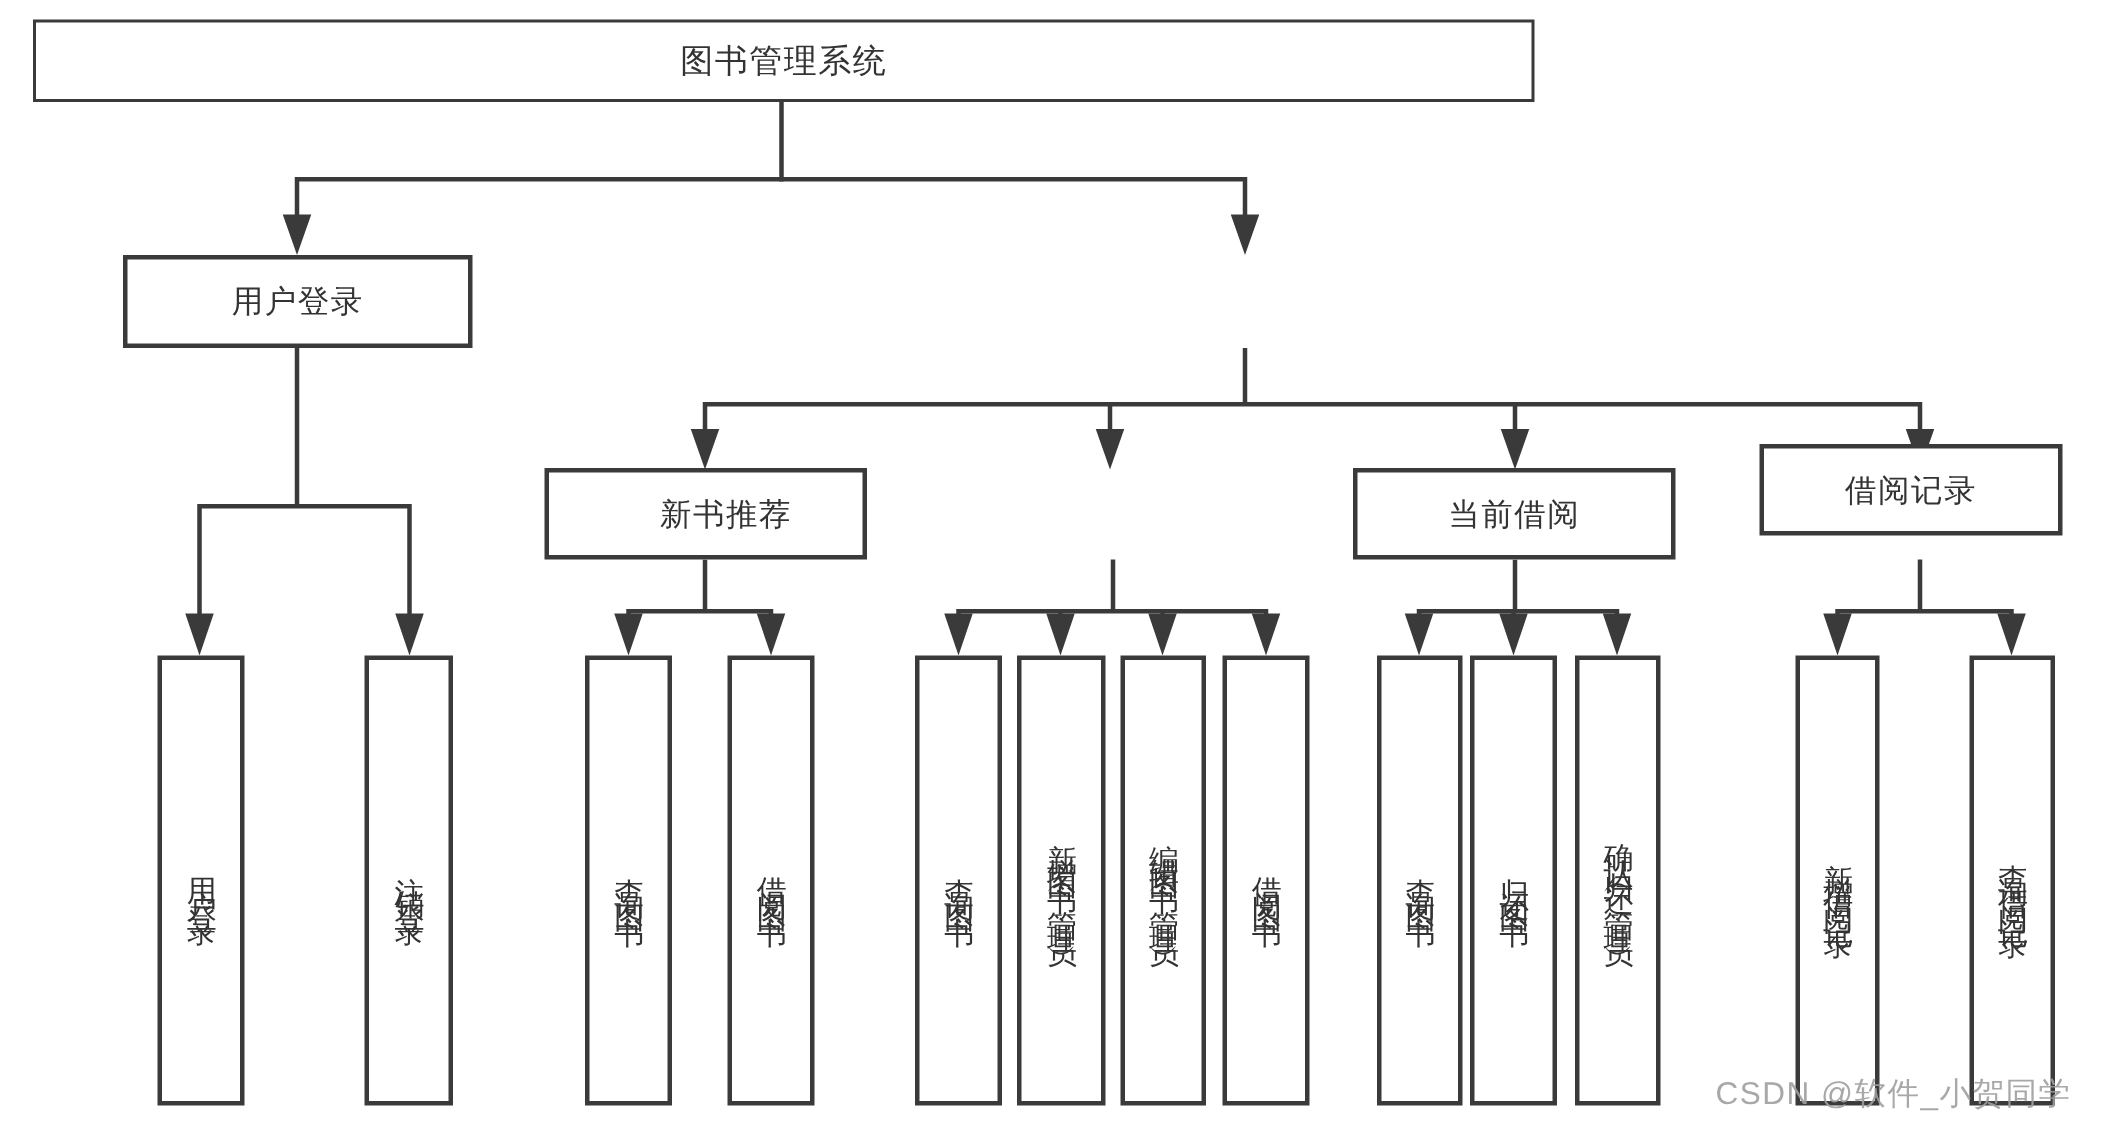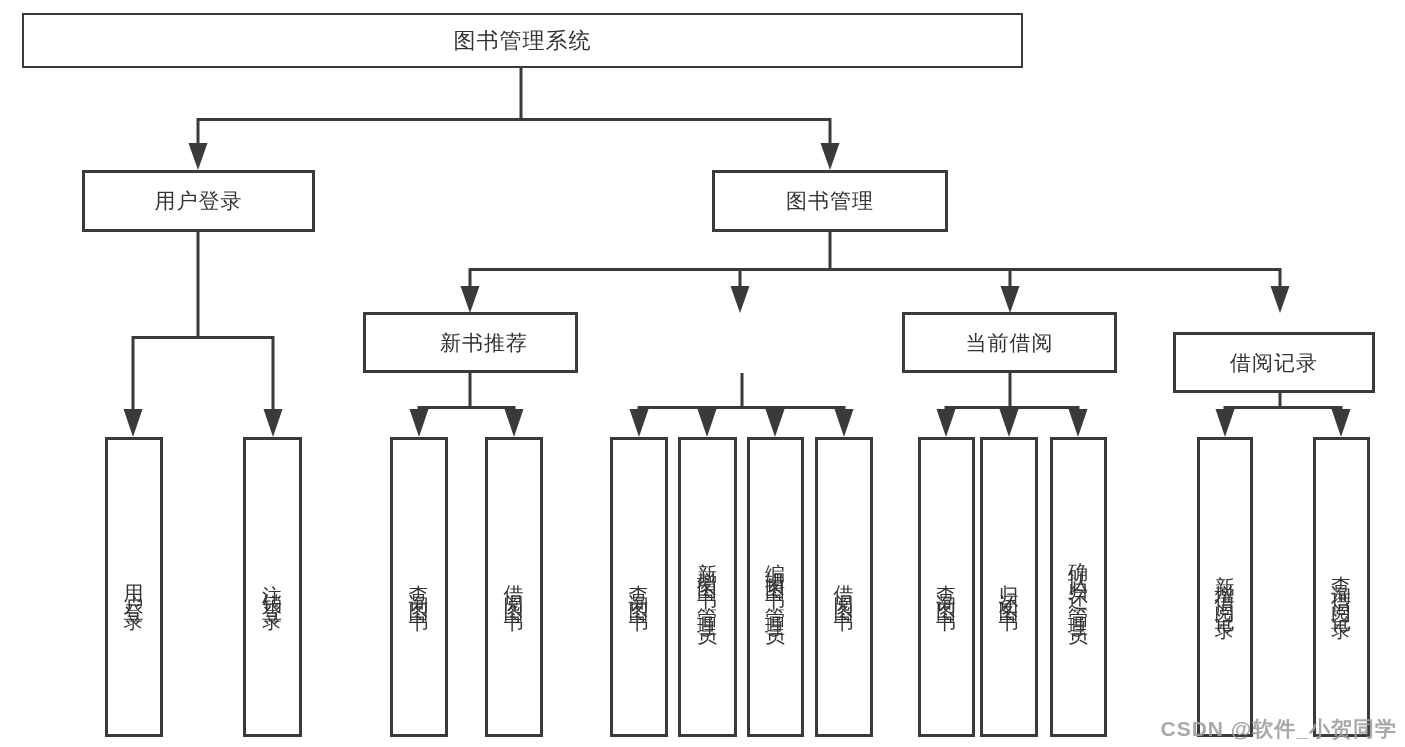--- a/index.html
+++ b/index.html
@@ -39,27 +39,26 @@
     writing-mode: vertical-rl;
     text-orientation: mixed;
     font-size: 20px;
     letter-spacing: 9px;
     white-space: normal;
     line-height: 1;
   }
   #watermark {
     position: absolute;
     top: 715px;
-    right: 8px;
+    right: 24px;
     z-index: 3;
     font-size: 21px;
     color: rgba(158,158,158,0.9);
     letter-spacing: 1px;
     white-space: nowrap;
-    font-weight: bold;
   }
 </style>
 </head>
 <body>
 
 <div id="stage">
 
   <svg id="connectors" viewBox="0 0 1405 747" xmlns="http://www.w3.org/2000/svg">
     <g stroke="#3a3a3a" stroke-width="3" fill="none">
 
@@ -106,31 +105,28 @@
     </g>
   </svg>
 
   <div class="node root" style="left:22px; top:13px; width:1001px; height:55px;text-align:right;">
     <span class="lbl">图书管理系统</span>
   </div>
 
   <div class="node" style="left:82px; top:170px; width:233px; height:62px;">
     <span class="lbl">用户登录</span>
   </div>
-  <div class="node" style="left:712px; top:170px; width:236px; height:62px;">
-    <span class="lbl">图书管理</span>
-  </div>
 
   <div class="node" style="left:363px; top:312px; width:215px; height:61px;padding-left:27px;">
     <span class="lbl">新书推荐</span>
   </div>
   <div class="node" style="left:902px; top:312px; width:215px; height:61px;">
     <span class="lbl">当前借阅</span>
   </div>
-  <div class="node" style="left:1173px; top:332px; width:202px; height:61px;">
+  <div class="node" style="left:1173px; top:296px; width:202px; height:61px;">
     <span class="lbl">借阅记录</span>
   </div>
 
   <div class="node vbox" style="left:105px; top:437px; width:58px; height:300px;">
     <span class="lbl">用户登录</span>
   </div>
   <div class="node vbox" style="left:243px; top:437px; width:59px; height:300px;">
     <span class="lbl">注销登录</span>
   </div>
 

